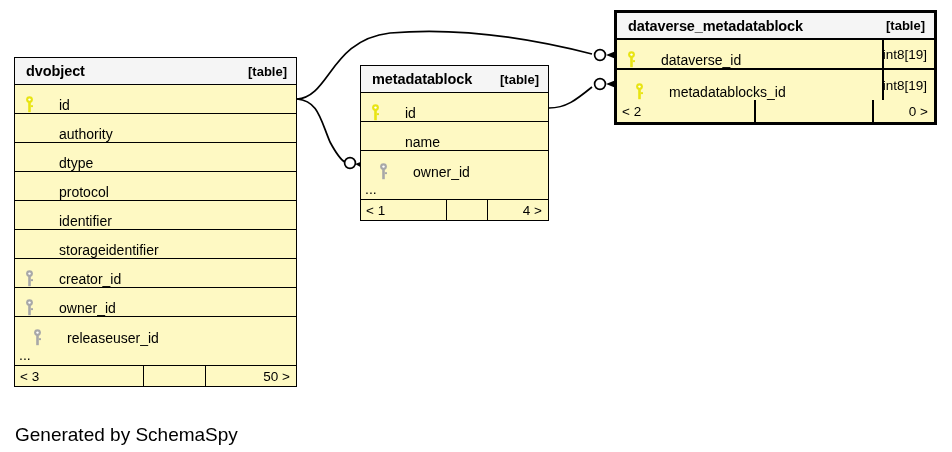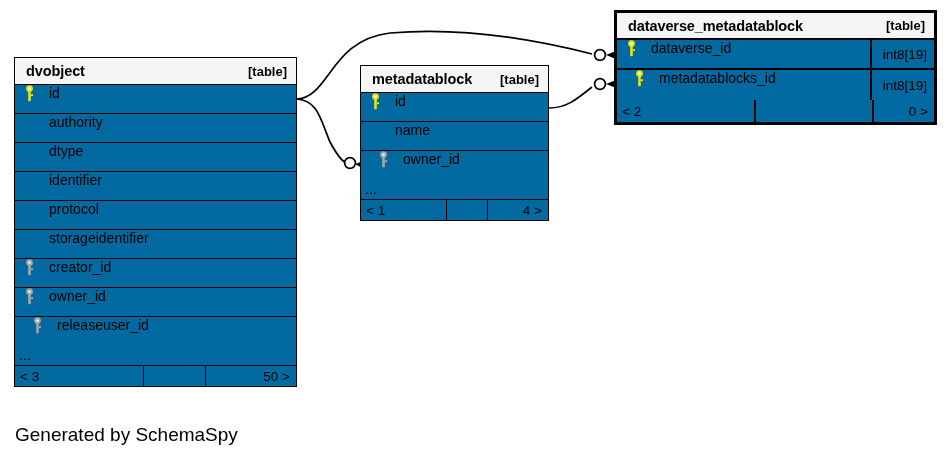--- a/index.html
+++ b/index.html
@@ -24,21 +24,21 @@
     top: 0;
     width: 952px;
     height: 452px;
     pointer-events: none;
     z-index: 1;
   }
 
   
   .erd-table {
     position: absolute;
-    background: #0369a1;
+    background: #fef9c3;
     border: 1.4px solid #000000;
     box-sizing: border-box;
     z-index: 2;
   }
   .erd-table.focal {
     border-width: 3px;
   }
 
   .tbl-header {
     display: flex;
@@ -61,24 +61,25 @@
   }
   .tbl-kind {
     font-size: 13px;
     font-weight: bold;
     color: #000000;
     white-space: nowrap;
   }
 
   .tbl-row {
     display: flex;
-    align-items: flex-start;
+    align-items: flex-end;
     height: 29px;
     border-bottom: 1.4px solid #000000;
     box-sizing: border-box;
+    gap: 10px;
   }
   .focal .tbl-row {
     border-bottom-width: 2px;
     height: 30px;
   }
   .tbl-row:last-child {
     border-bottom: none;
     margin-left: 8px;
   }
 
@@ -106,21 +107,21 @@
     border-left: 1.4px solid #000000;
     align-self: stretch;
     display: flex;
     align-items: center;
     justify-content: flex-end;
     white-space: nowrap;
     box-sizing: border-box;
   }
   .focal .col-type {
     border-left-width: 2px;
-    width: 64px;
+    width: 52px;
   }
 
   
   .tbl-ellipsis {
     height: 20px;
     border-bottom: 1.4px solid #000000;
     box-sizing: border-box;
     font-size: 14px;
     line-height: 13px;
     padding-left: 4px;
@@ -224,25 +225,25 @@
     <div class="tbl-row">
       <span class="col-key"></span>
       <span class="col-name">authority</span>
     </div>
     <div class="tbl-row">
       <span class="col-key"></span>
       <span class="col-name">dtype</span>
     </div>
     <div class="tbl-row">
       <span class="col-key"></span>
+      <span class="col-name">protocol</span>
+    </div>
+    <div class="tbl-row">
+      <span class="col-key"></span>
       <span class="col-name">identifier</span>
-    </div>
-    <div class="tbl-row">
-      <span class="col-key"></span>
-      <span class="col-name">protocol</span>
     </div>
     <div class="tbl-row">
       <span class="col-key"></span>
       <span class="col-name">storageidentifier</span>
     </div>
     <div class="tbl-row">
       <span class="col-key">
           <svg class="key-icon" width="9" height="17" viewBox="0 0 9 17">
             <circle cx="4.5" cy="3.6" r="3.4" fill="#a8a8a8"></circle>
             <circle cx="4.5" cy="3.6" r="1.2" fill="#ffffff"></circle>

